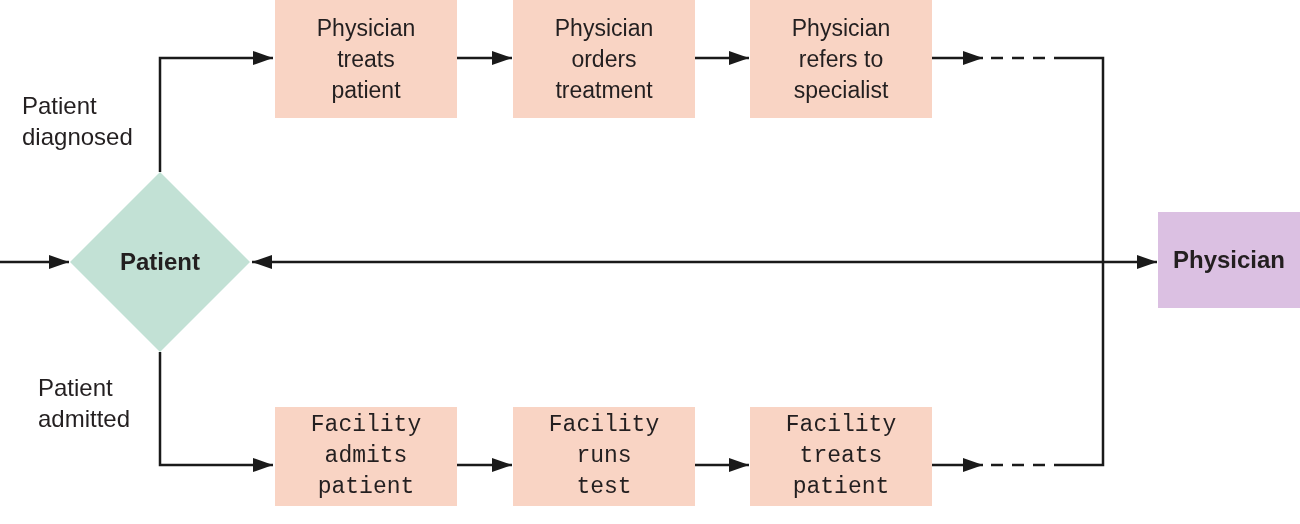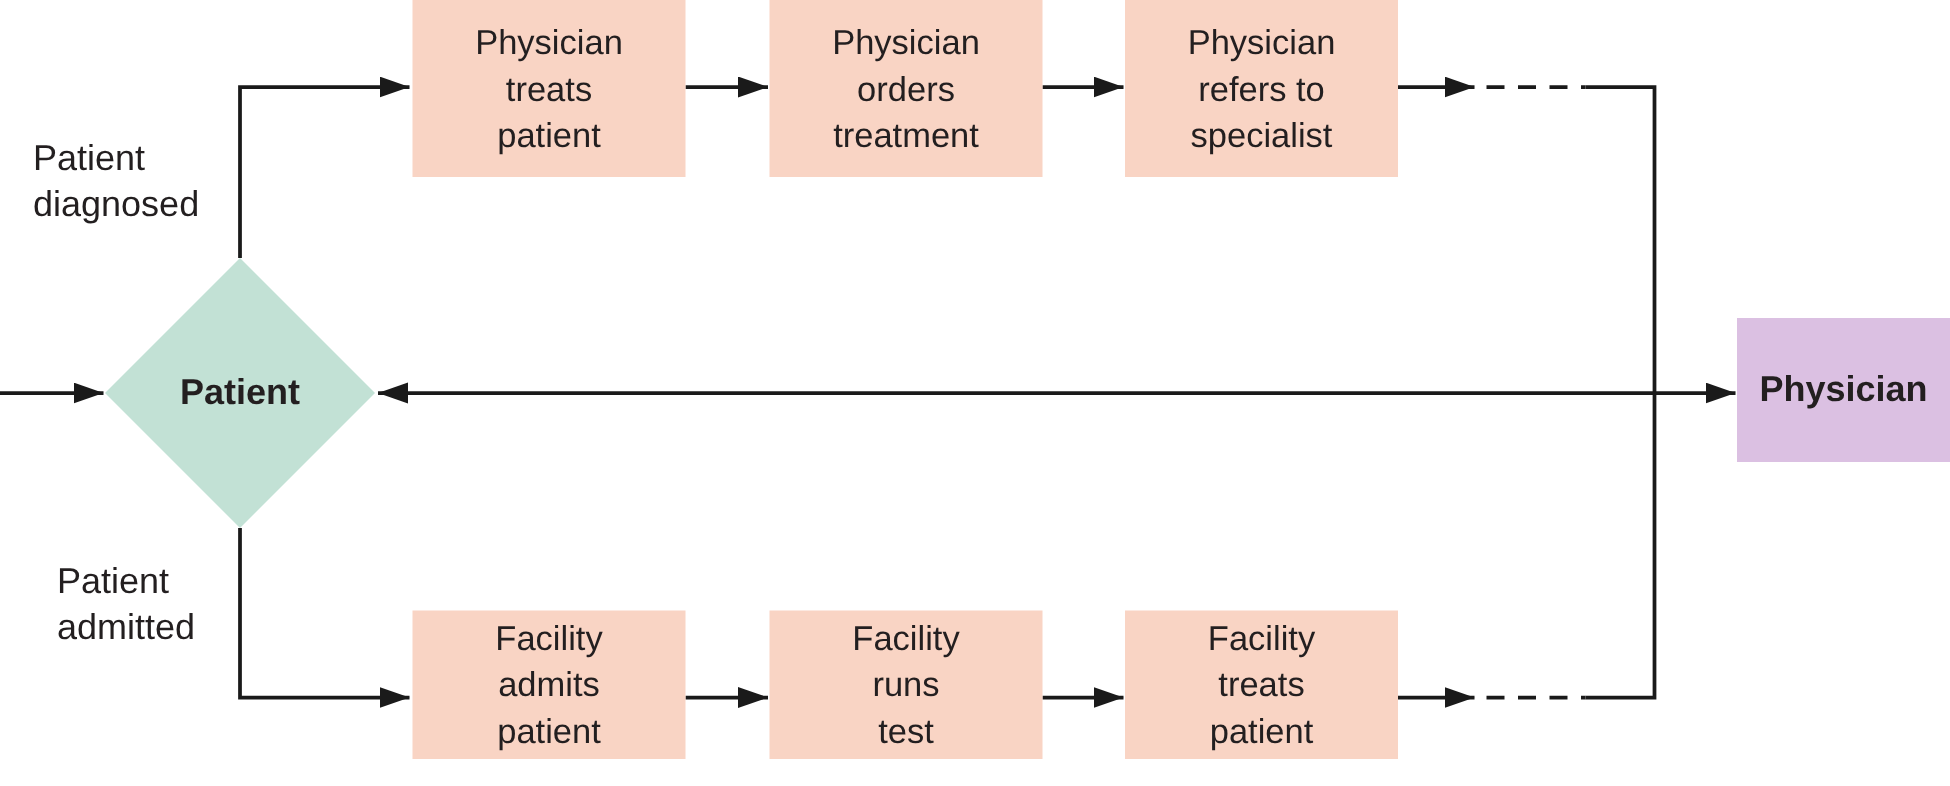--- a/index.html
+++ b/index.html
@@ -42,21 +42,21 @@
     width: 182px;
     display: flex;
     align-items: center;
     justify-content: center;
     text-align: center;
     font-size: 23px;
     line-height: 31px;
     white-space: pre-line;
   }
   .step.top-row { top: 0; height: 118px; }
-  .step.bottom-row { top: 407px; height: 99px; }
+  .step.bottom-row { top: 407px; height: 99px; font-family: Liberation Mono, monospace; }
   .step.col-1 { left: 275px; }
   .step.col-2 { left: 513px; }
   .step.col-3 { left: 750px; }
   .diamond-label {
     position: absolute;
     left: 70px;
     top: 172px;
     width: 180px;
     height: 180px;
     display: flex;

